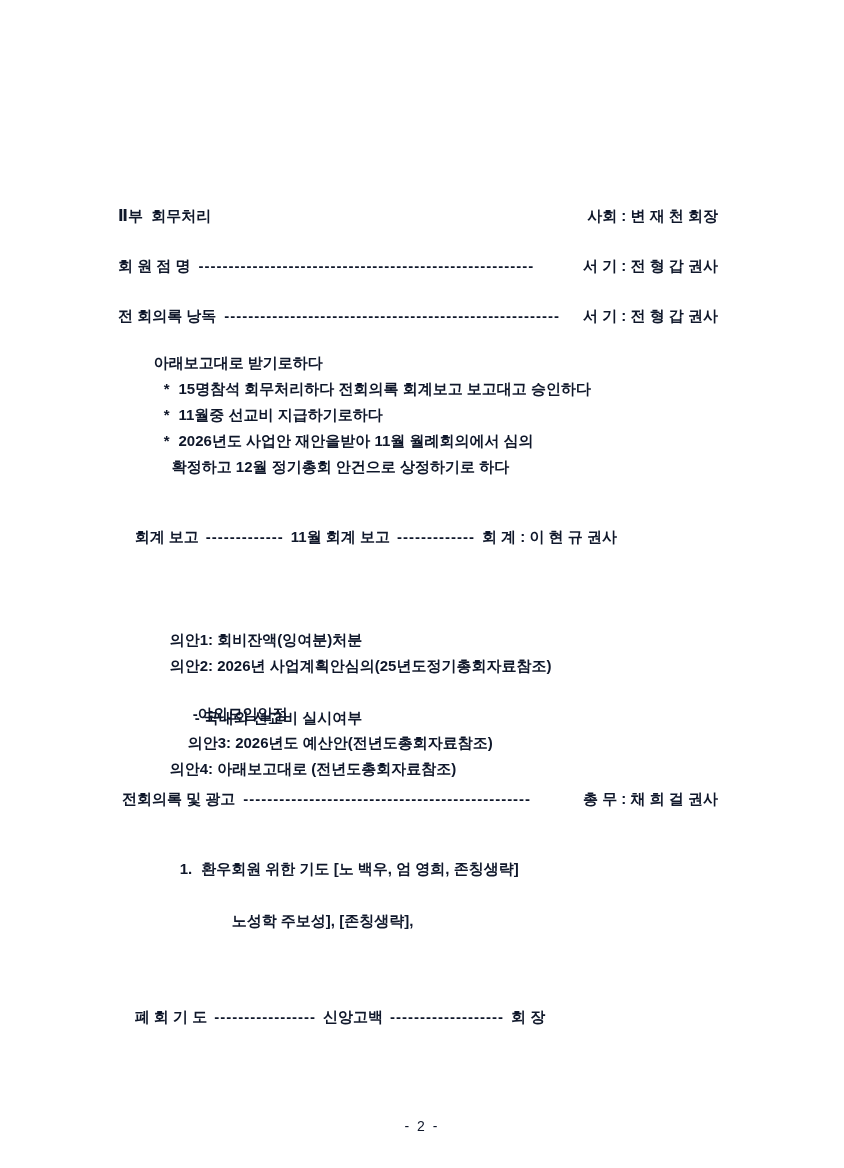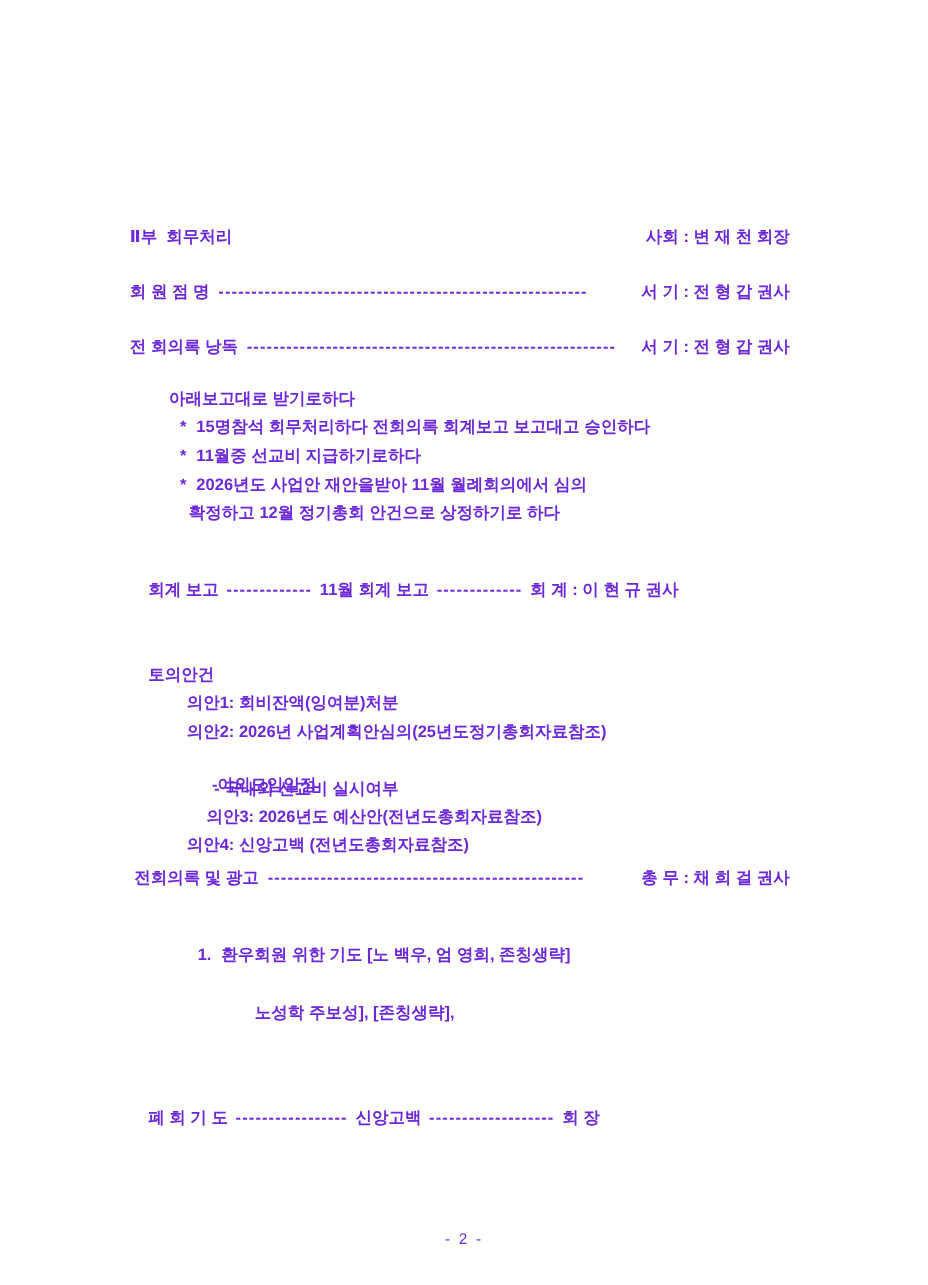--- a/index.html
+++ b/index.html
@@ -5,21 +5,21 @@
   html, body {
     margin: 0;
     padding: 0;
     background: #ffffff;
   }
   .page {
     position: relative;
     width: 794px;
     height: 1168px;
     background: #ffffff;
-    color: #6d28d9;
+    color: #0f172a;
     font-family: "Liberation Sans", "DejaVu Sans", sans-serif;
     font-weight: 700;
     font-size: 15px;
     overflow: hidden;
   }
   .line {
     position: absolute;
     left: 118px;
     width: 600px;
     height: 20px;
@@ -94,40 +94,37 @@
     <span class="marker">*</span><span>2026년도 사업안 재안을받아 11월 월례회의에서 심의</span>
   </div>
   <div class="line" style="top:437px; left:155px">
     <span>확정하고 12월 정기총회 안건으로 상정하기로 하다</span>
   </div>
 
   <div class="line" style="top:507px">
     <span>회계 보고</span><span class="dash-fixed">-------------</span><span>11월 회계 보고</span><span class="dash-fixed">-------------</span><span>회 계 : 이 현 규 권사</span>
   </div>
 
-  <div class="line" style="top:584px">
-    <span>토의안건</span>
-  </div>
   <div class="line" style="top:610px; left:153px">
     <span>의안1: 회비잔액(잉여분)처분</span>
   </div>
   <div class="line" style="top:636px; left:153px">
     <span>의안2: 2026년 사업계획안심의(25년도정기총회자료참조)</span>
   </div>
   <div class="line" style="top:684px; left:176px">
     <span>-야외모임일정</span>
   </div>
   <div class="line" style="top:688px; left:178px">
     <span>- 국내외 선교비 실시여부</span>
   </div>
   <div class="line" style="top:713px; left:171px">
     <span>의안3: 2026년도 예산안(전년도총회자료참조)</span>
   </div>
   <div class="line" style="top:739px; left:153px">
-    <span>의안4: 신앙고백 (전년도총회자료참조)</span>
+    <span>의안4: 아래보고대로 (전년도총회자료참조)</span>
   </div>
 
   <div class="line split" style="top:789px; left:122px; width:596px">
     <span>전회의록 및 광고</span>
     <span class="fill">------------------------------------------------</span>
     <span>총 무 : 채 희 걸 권사</span>
   </div>
 
   <div class="line" style="top:839px; left:163px">
     <span class="marker">1.</span><span>환우회원 위한 기도 [노 백우, 엄 영희, 존칭생략]</span>

